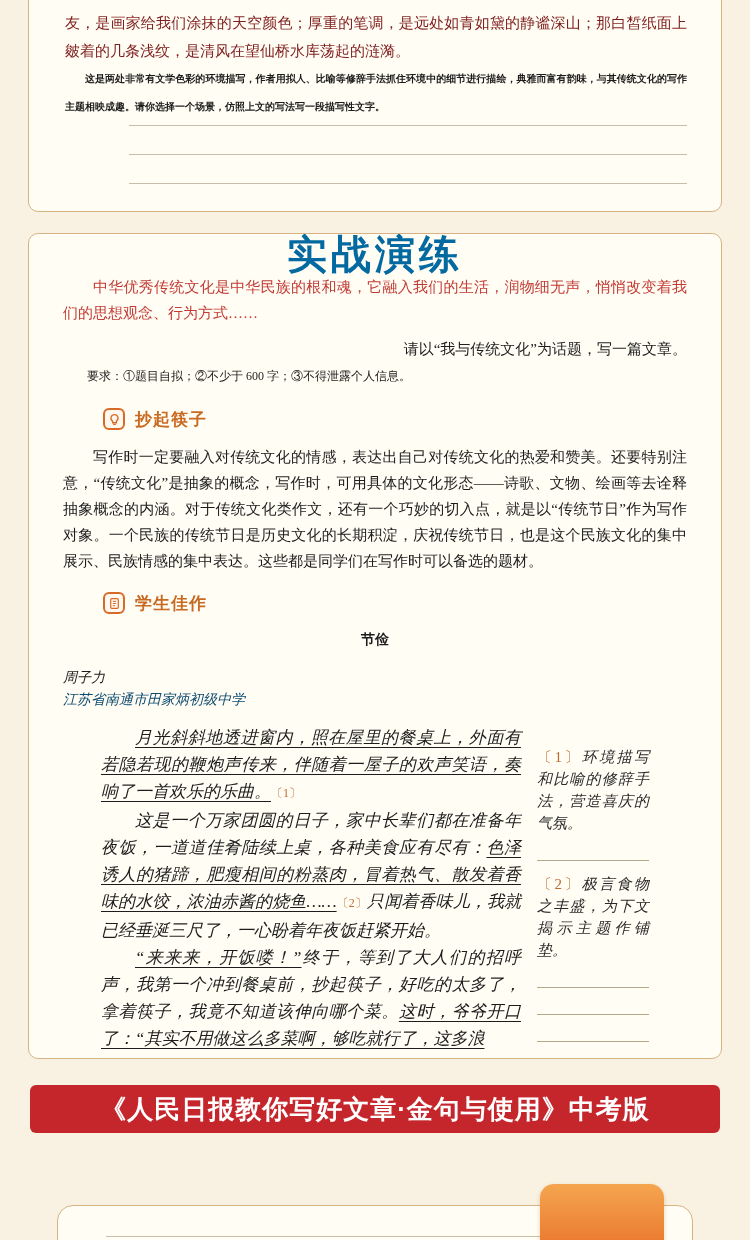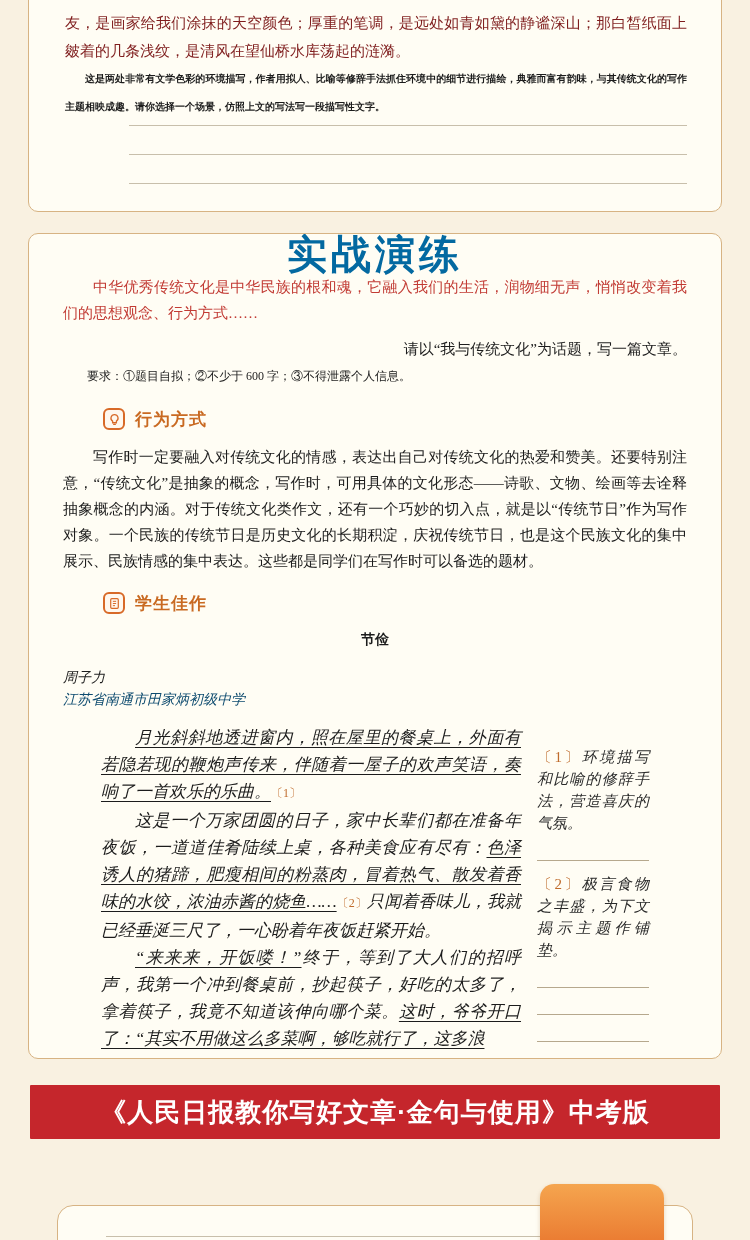--- a/index.html
+++ b/index.html
@@ -57,22 +57,22 @@
   }
   .essay-p .u{text-decoration:underline;text-underline-offset:4px;text-decoration-thickness:1px;}
   .essay-p .ref{color:#bf6b2c;font-size:12px;font-style:normal;}
 
   .margin-notes{width:112px;flex:0 0 auto;padding-top:10px;}
   .note{margin-top:12px;font-size:15px;line-height:22px;font-style:italic;text-align:justify;color:#2a2a2a;}
   .note-marker{color:#bf6b2c;font-style:normal;}
   .note-line{height:0;margin-top:26px;border-bottom:1px solid #b6a88d;}
 
   .banner{
-    position:absolute;left:30px;right:30px;top:1085px;height:54px;
-    background:#c5262c;border-radius:1px;
+    position:absolute;left:30px;right:30px;top:1085px;height:48px;
+    background:#c5262c;border-radius:6px;
     display:flex;align-items:center;justify-content:center;
     font-family:"Liberation Sans","DejaVu Sans",sans-serif;
     font-size:26px;font-weight:bold;color:#ffffff;letter-spacing:1px;
   }
 
   .bottom-box{
     position:absolute;left:57px;right:57px;top:1205px;height:60px;box-sizing:border-box;
     background:#fffdf4;border:1px solid #d7b383;border-radius:16px 16px 0 0;
   }
   .bottom-box .bwline{height:0;margin:30px 48px 0 48px;border-bottom:1px solid #c8bfab;}
@@ -106,21 +106,21 @@
     <p class="task indent">请以“我与传统文化”为话题，写一篇文章。</p>
     <p class="req indent">要求：①题目自拟；②不少于 600 字；③不得泄露个人信息。</p>
 
     <div class="h-row">
       <span class="h-icon">
         <svg viewBox="0 0 24 24" width="13" height="13" aria-hidden="true">
           <path d="M12 3a6.5 6.5 0 0 0-3.5 12v3h7v-3A6.5 6.5 0 0 0 12 3z" fill="none" stroke="#d86a28" stroke-width="2.4"></path>
           <path d="M9.5 21h5" stroke="#d86a28" stroke-width="2.4" fill="none"></path>
         </svg>
       </span>
-      <span class="h-text">行为方式</span>
+      <span class="h-text">抄起筷子</span>
     </div>
     <p class="guide-body indent">写作时一定要融入对传统文化的情感，表达出自己对传统文化的热爱和赞美。还要特别注意，“传统文化”是抽象的概念，写作时，可用具体的文化形态——诗歌、文物、绘画等去诠释抽象概念的内涵。对于传统文化类作文，还有一个巧妙的切入点，就是以“传统节日”作为写作对象。一个民族的传统节日是历史文化的长期积淀，庆祝传统节日，也是这个民族文化的集中展示、民族情感的集中表达。这些都是同学们在写作时可以备选的题材。</p>
 
     <div class="h-row">
       <span class="h-icon">
         <svg viewBox="0 0 24 24" width="13" height="13" aria-hidden="true">
           <rect x="5" y="3" width="14" height="18" rx="2" fill="none" stroke="#d86a28" stroke-width="2.2"></rect>
           <path d="M9 8h6M9 12h6M9 16h4" stroke="#d86a28" stroke-width="1.8" fill="none"></path>
         </svg>
       </span>

